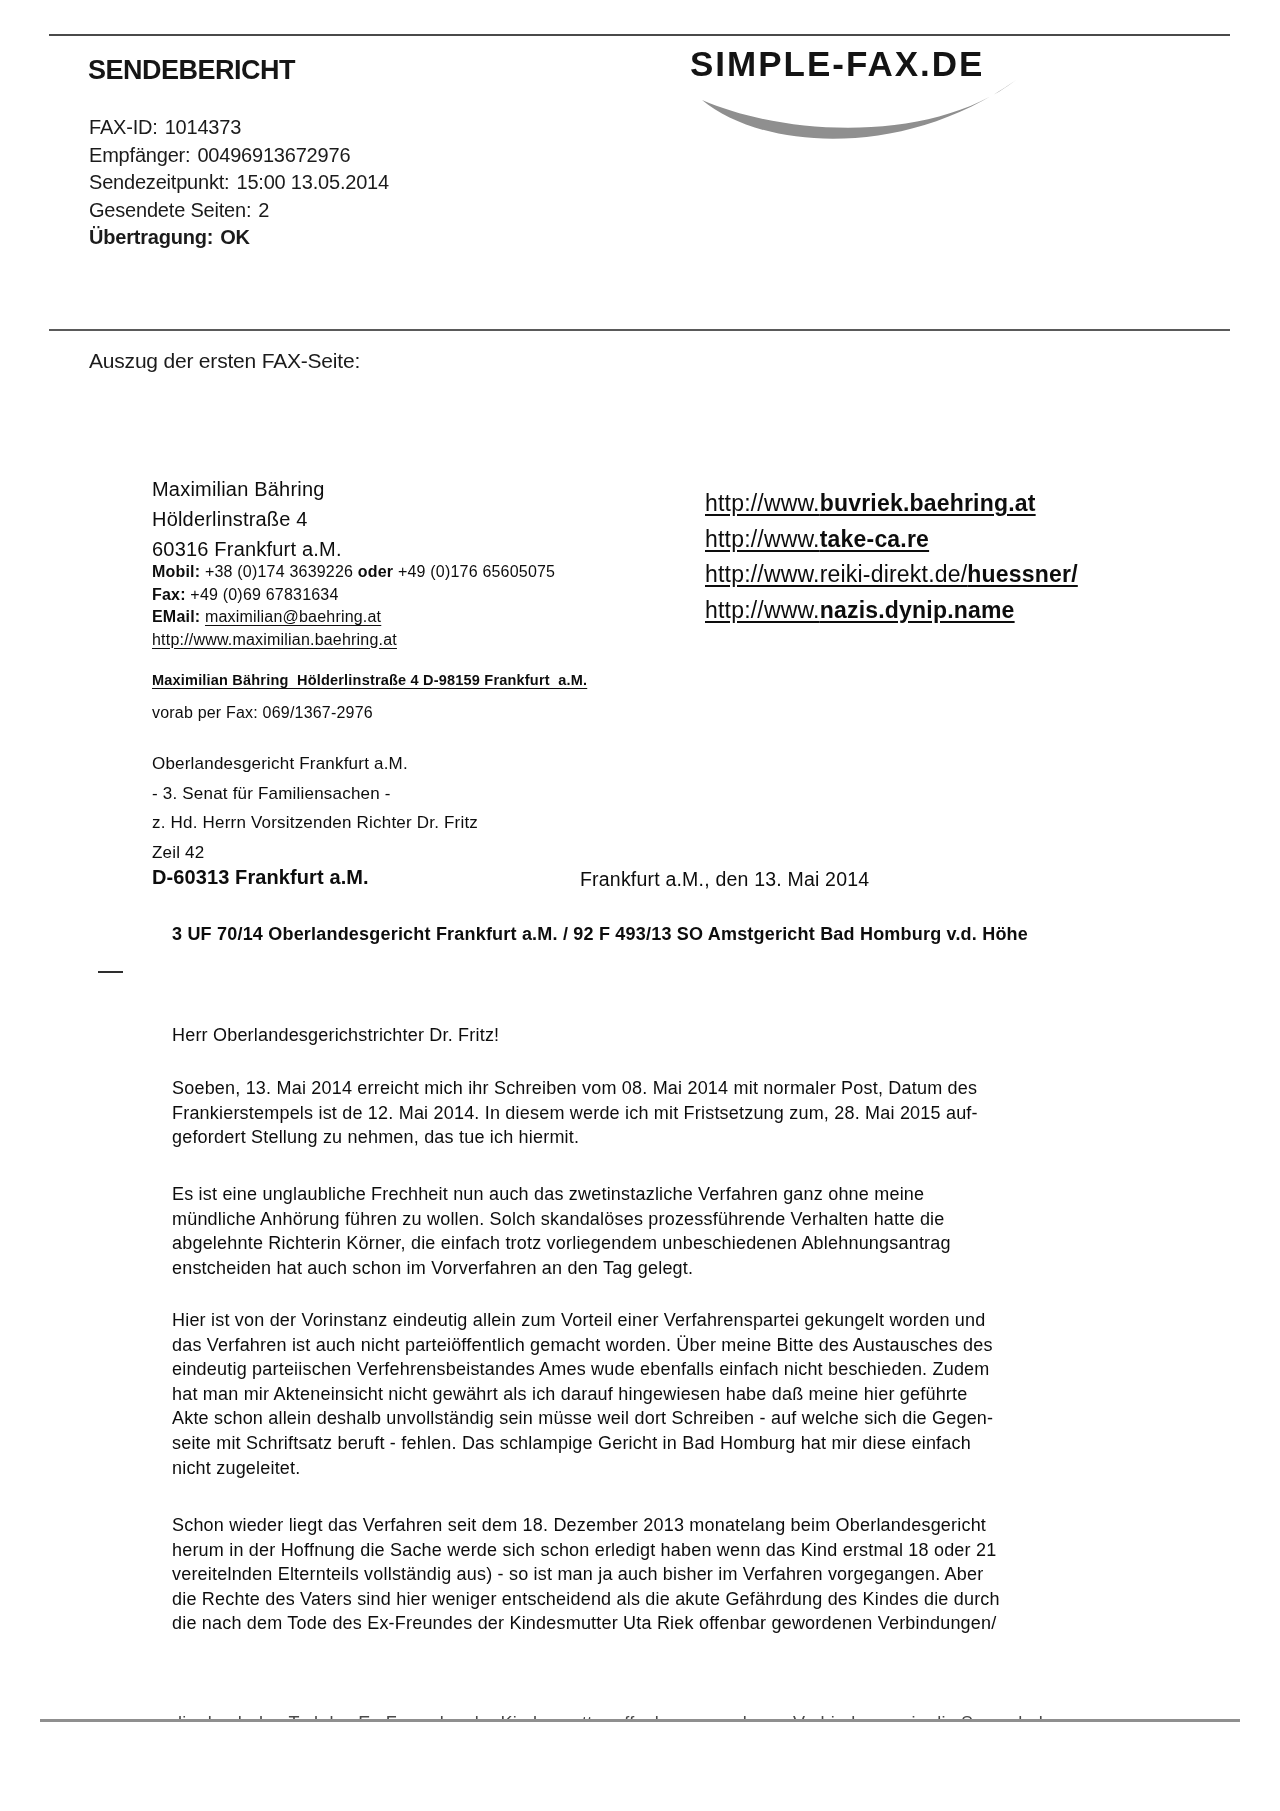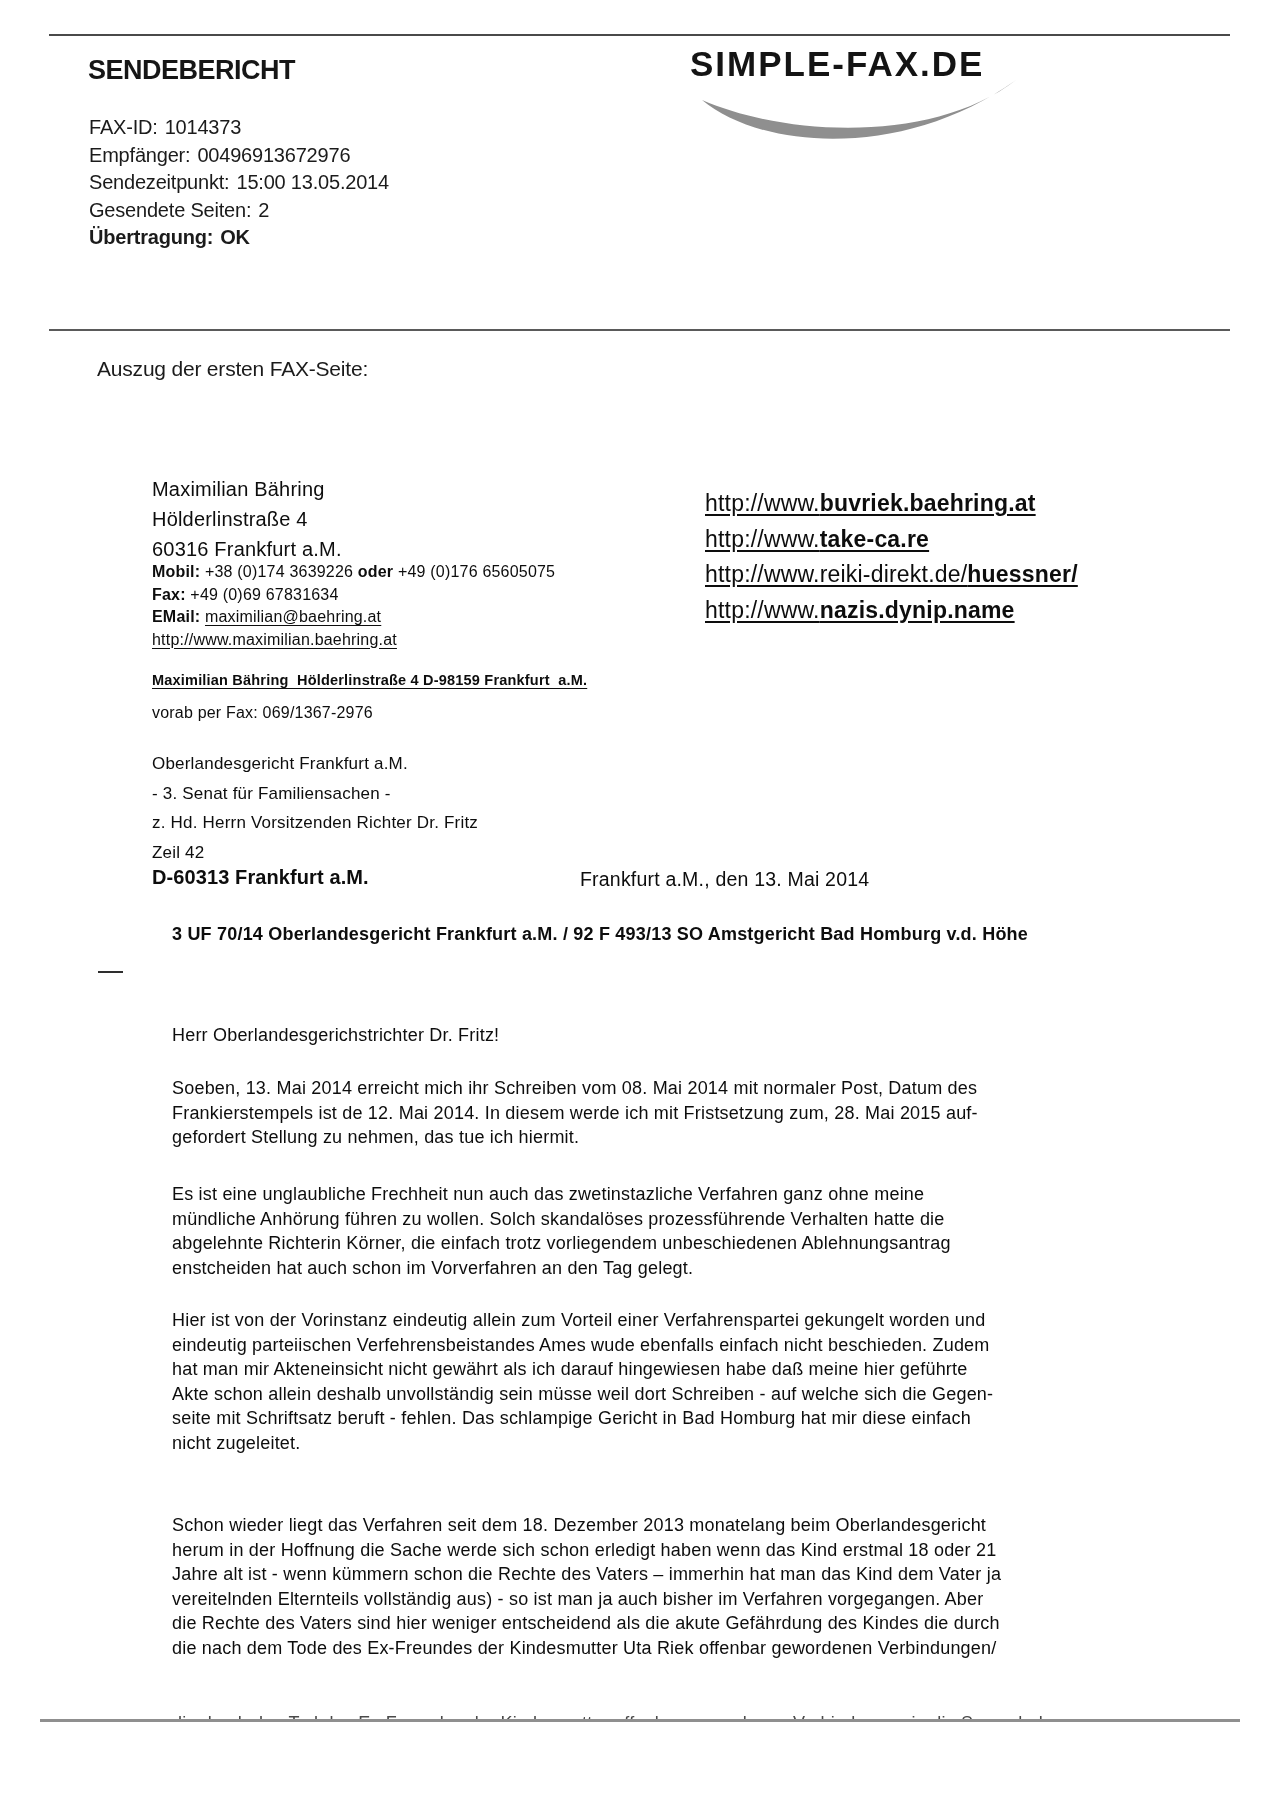--- a/index.html
+++ b/index.html
@@ -16,21 +16,21 @@
   .title{position:absolute;left:88px;top:55px;margin:0;font-size:27px;font-weight:bold;
          letter-spacing:-0.5px;color:#161616;}
   .logo{position:absolute;left:690px;top:44px;width:350px;height:100px;}
   .logo-text{position:relative;z-index:2;font-size:35px;font-weight:bold;letter-spacing:2px;
              color:#141414;white-space:nowrap;}
   .swoosh{position:absolute;left:8px;top:36px;z-index:1;}
   .info{position:absolute;left:89px;top:114px;font-size:20px;line-height:27.5px;
         letter-spacing:-0.2px;color:#1b1b1b;}
   .info-line span + span{margin-left:7px;}
   .info-line.bold{font-weight:bold;}
-  .excerpt-heading{position:absolute;left:89px;top:349px;margin:8px;font-size:21px;font-weight:normal;
+  .excerpt-heading{position:absolute;left:89px;top:349px;margin:0;font-size:21px;font-weight:normal;
         letter-spacing:-0.2px;color:#1b1b1b;}
 
   
   .fax{color:#0d0d0d;letter-spacing:0.2px;}
   .sender-block{position:absolute;left:152px;top:474px;font-size:20px;line-height:30px;white-space:nowrap;}
   .contact-block{position:absolute;left:152px;top:561px;font-size:16px;line-height:22.5px;white-space:nowrap;}
   .lbl{font-weight:bold;}
   .u{text-decoration:underline;text-underline-offset:3px;}
   .url-col{position:absolute;left:705px;top:486px;font-size:23px;line-height:35.5px;white-space:nowrap;}
   .url-col .b{font-weight:bold;}
@@ -128,31 +128,31 @@
 
     <div class="para p2">
       <div>Es ist eine unglaubliche Frechheit nun auch das zwetinstazliche Verfahren ganz ohne meine</div>
       <div>mündliche Anhörung führen zu wollen. Solch skandalöses prozessführende Verhalten hatte die</div>
       <div>abgelehnte Richterin Körner, die einfach trotz vorliegendem unbeschiedenen Ablehnungsantrag</div>
       <div>enstcheiden hat auch schon im Vorverfahren an den Tag gelegt.</div>
     </div>
 
     <div class="para p3">
       <div>Hier ist von der Vorinstanz eindeutig allein zum Vorteil einer Verfahrenspartei gekungelt worden und</div>
+      <div>das Verfahren ist auch nicht parteiöffentlich gemacht worden. Über meine Bitte des Austausches des</div>
       <div>eindeutig parteiischen Verfehrensbeistandes Ames wude ebenfalls einfach nicht beschieden. Zudem</div>
       <div>hat man mir Akteneinsicht nicht gewährt als ich darauf hingewiesen habe daß meine hier geführte</div>
       <div>Akte schon allein deshalb unvollständig sein müsse weil dort Schreiben - auf welche sich die Gegen-</div>
       <div>seite mit Schriftsatz beruft - fehlen. Das schlampige Gericht in Bad Homburg hat mir diese einfach</div>
       <div>nicht zugeleitet.</div>
     </div>
 
     <div class="para p4">
       <div>Schon wieder liegt das Verfahren seit dem 18. Dezember 2013 monatelang beim Oberlandesgericht</div>
       <div>herum in der Hoffnung die Sache werde sich schon erledigt haben wenn das Kind erstmal 18 oder 21</div>
-      <div>Jahre alt ist - wenn kümmern schon die Rechte des Vaters – immerhin hat man das Kind dem Vater ja</div>
       <div>vereitelnden Elternteils vollständig aus) - so ist man ja auch bisher im Verfahren vorgegangen. Aber</div>
       <div>die Rechte des Vaters sind hier weniger entscheidend als die akute Gefährdung des Kindes die durch</div>
       <div>die nach dem Tode des Ex-Freundes der Kindesmutter Uta Riek offenbar gewordenen Verbindungen/</div>
     </div>
 
     <div class="clip-line">
       <div>die durch den Tod des Ex-Freundes der Kindesmutter offenbar gewordenen Verbindungen in die Szene haben</div>
     </div>
 
   </div>

